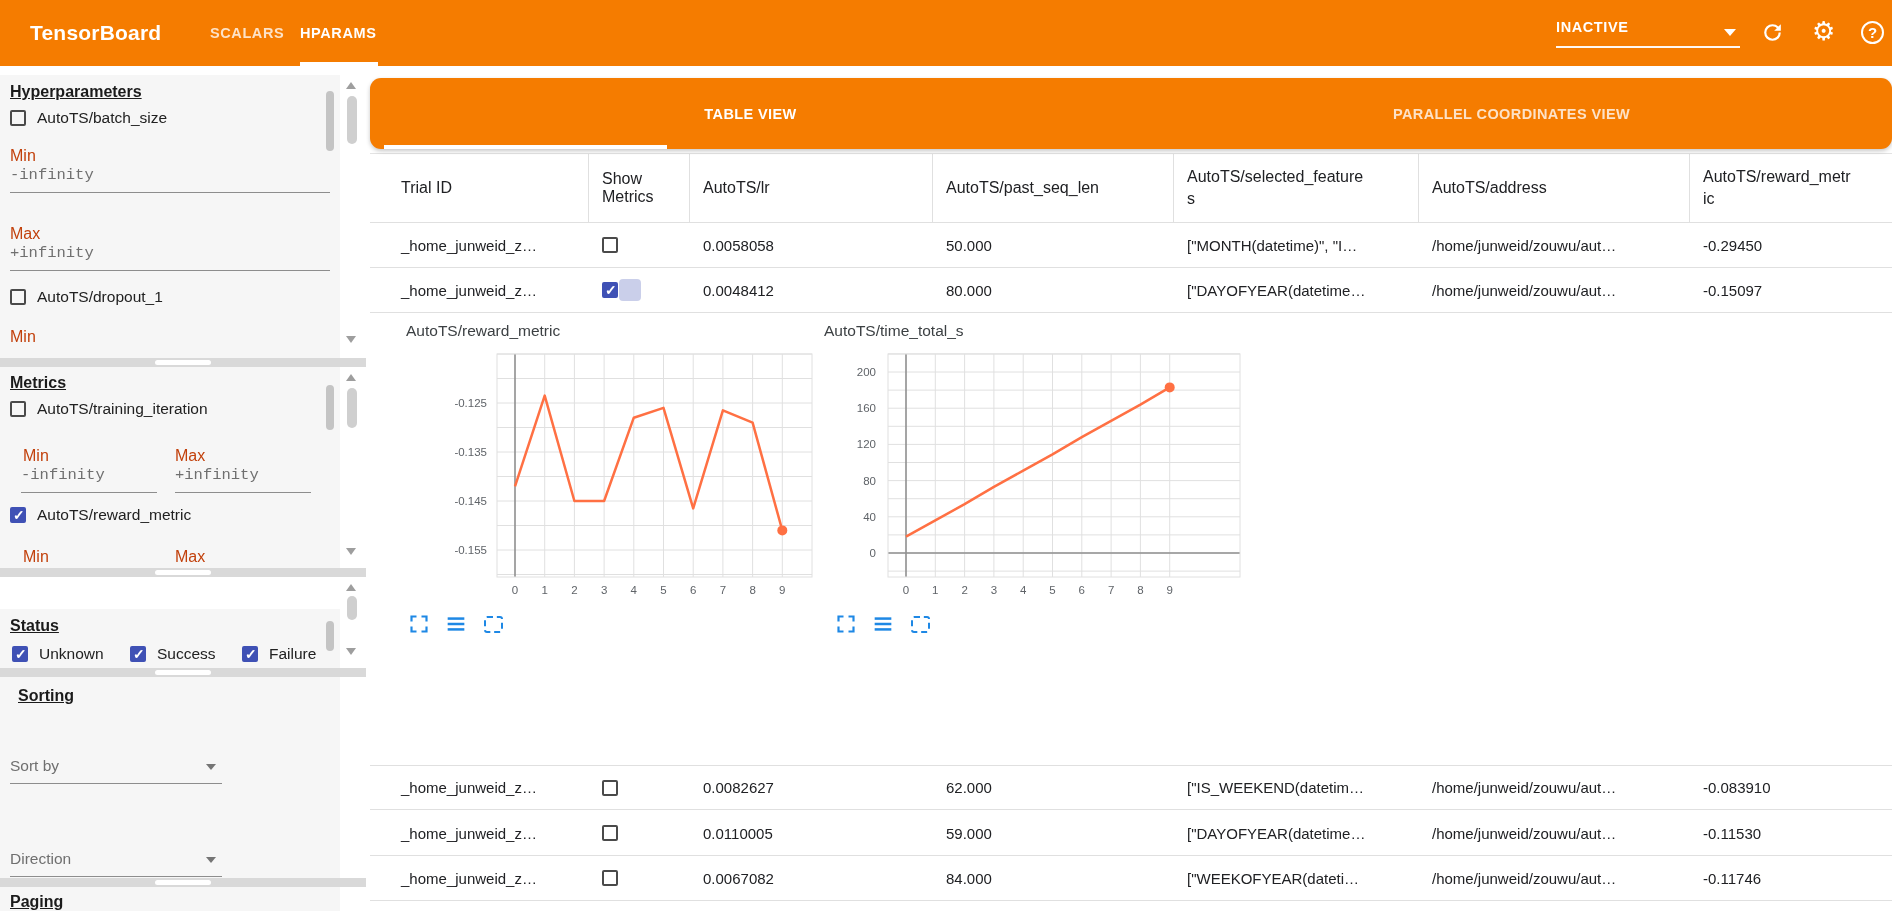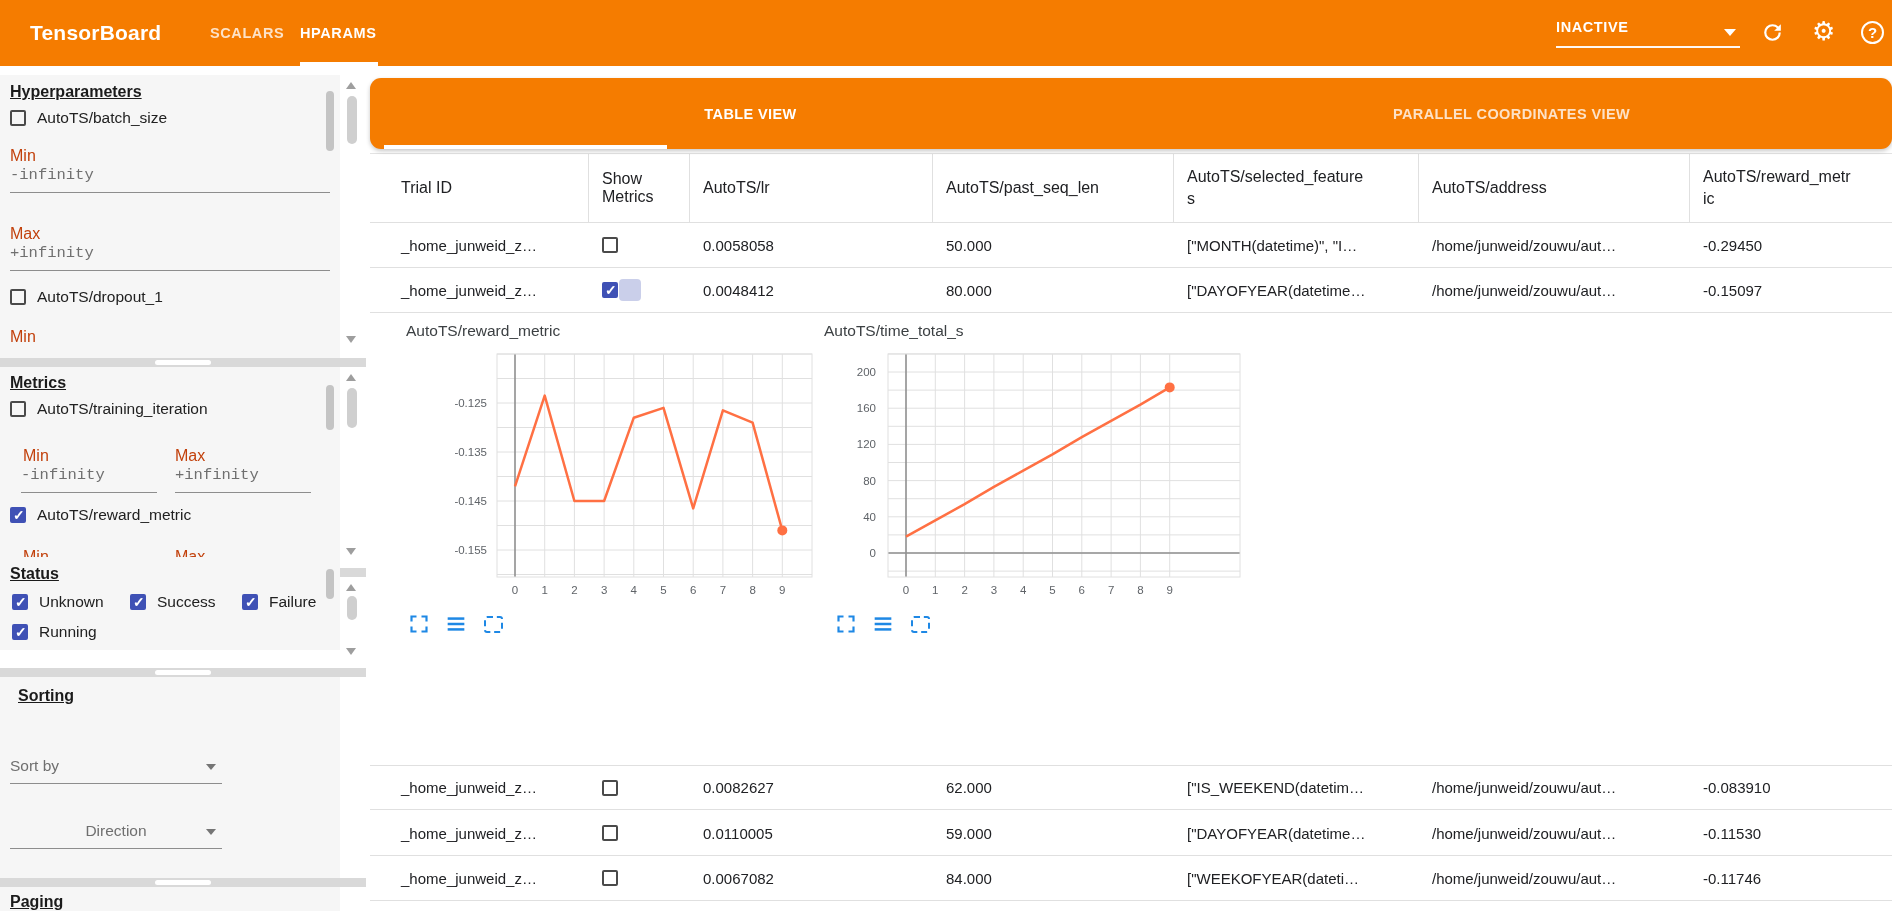--- a/index.html
+++ b/index.html
@@ -130,21 +130,21 @@
       <span class="cblabel">AutoTS/reward_metric</span>
     </div>
     <div class="flabel" style="left:23px;top:181px;">Min</div>
     <div class="flabel" style="left:175px;top:181px;">Max</div>
     <span class="sthumb" style="left:326px;top:18px;height:45px;"></span>
   </section>
   <div class="band" style="top:568px;">
       <span class="pill"></span>
     </div>
 
-  <section class="card" style="top:557px;height:93px;text-decoration:underline;">
+  <section class="card" style="top:609px;height:93px;text-decoration:underline;">
     <h3 style="top:8px;">Status</h3>
     <div class="cbrow" style="left:12px;top:36px;">
       <span class="cb checked"></span>
       <span class="cblabel">Unknown</span>
     </div>
     <div class="cbrow" style="left:130px;top:36px;">
       <span class="cb checked"></span>
       <span class="cblabel">Success</span>
     </div>
     <div class="cbrow" style="left:242px;top:36px;">
@@ -160,21 +160,21 @@
   <div class="band" style="top:668px;">
       <span class="pill"></span>
     </div>
 
   <section class="card" style="top:677px;height:201px;">
     <h3 style="top:10px;margin-left:8px;">Sorting</h3>
     <div class="selbox" style="top:80px;">
       <span>Sort by</span>
       <span class="caret-g" style="left:196px;top:7px;"></span>
     </div>
-    <div class="selbox" style="top:145px;text-align:center;">
+    <div class="selbox" style="top:173px;">
       <span>Direction</span>
       <span class="caret-g" style="left:196px;top:7px;"></span>
     </div>
   </section>
   <div class="band" style="top:878px;">
       <span class="pill"></span>
     </div>
 
   <section class="card" style="top:887px;height:24px;">
     <h3 style="top:6px;">Paging</h3>

